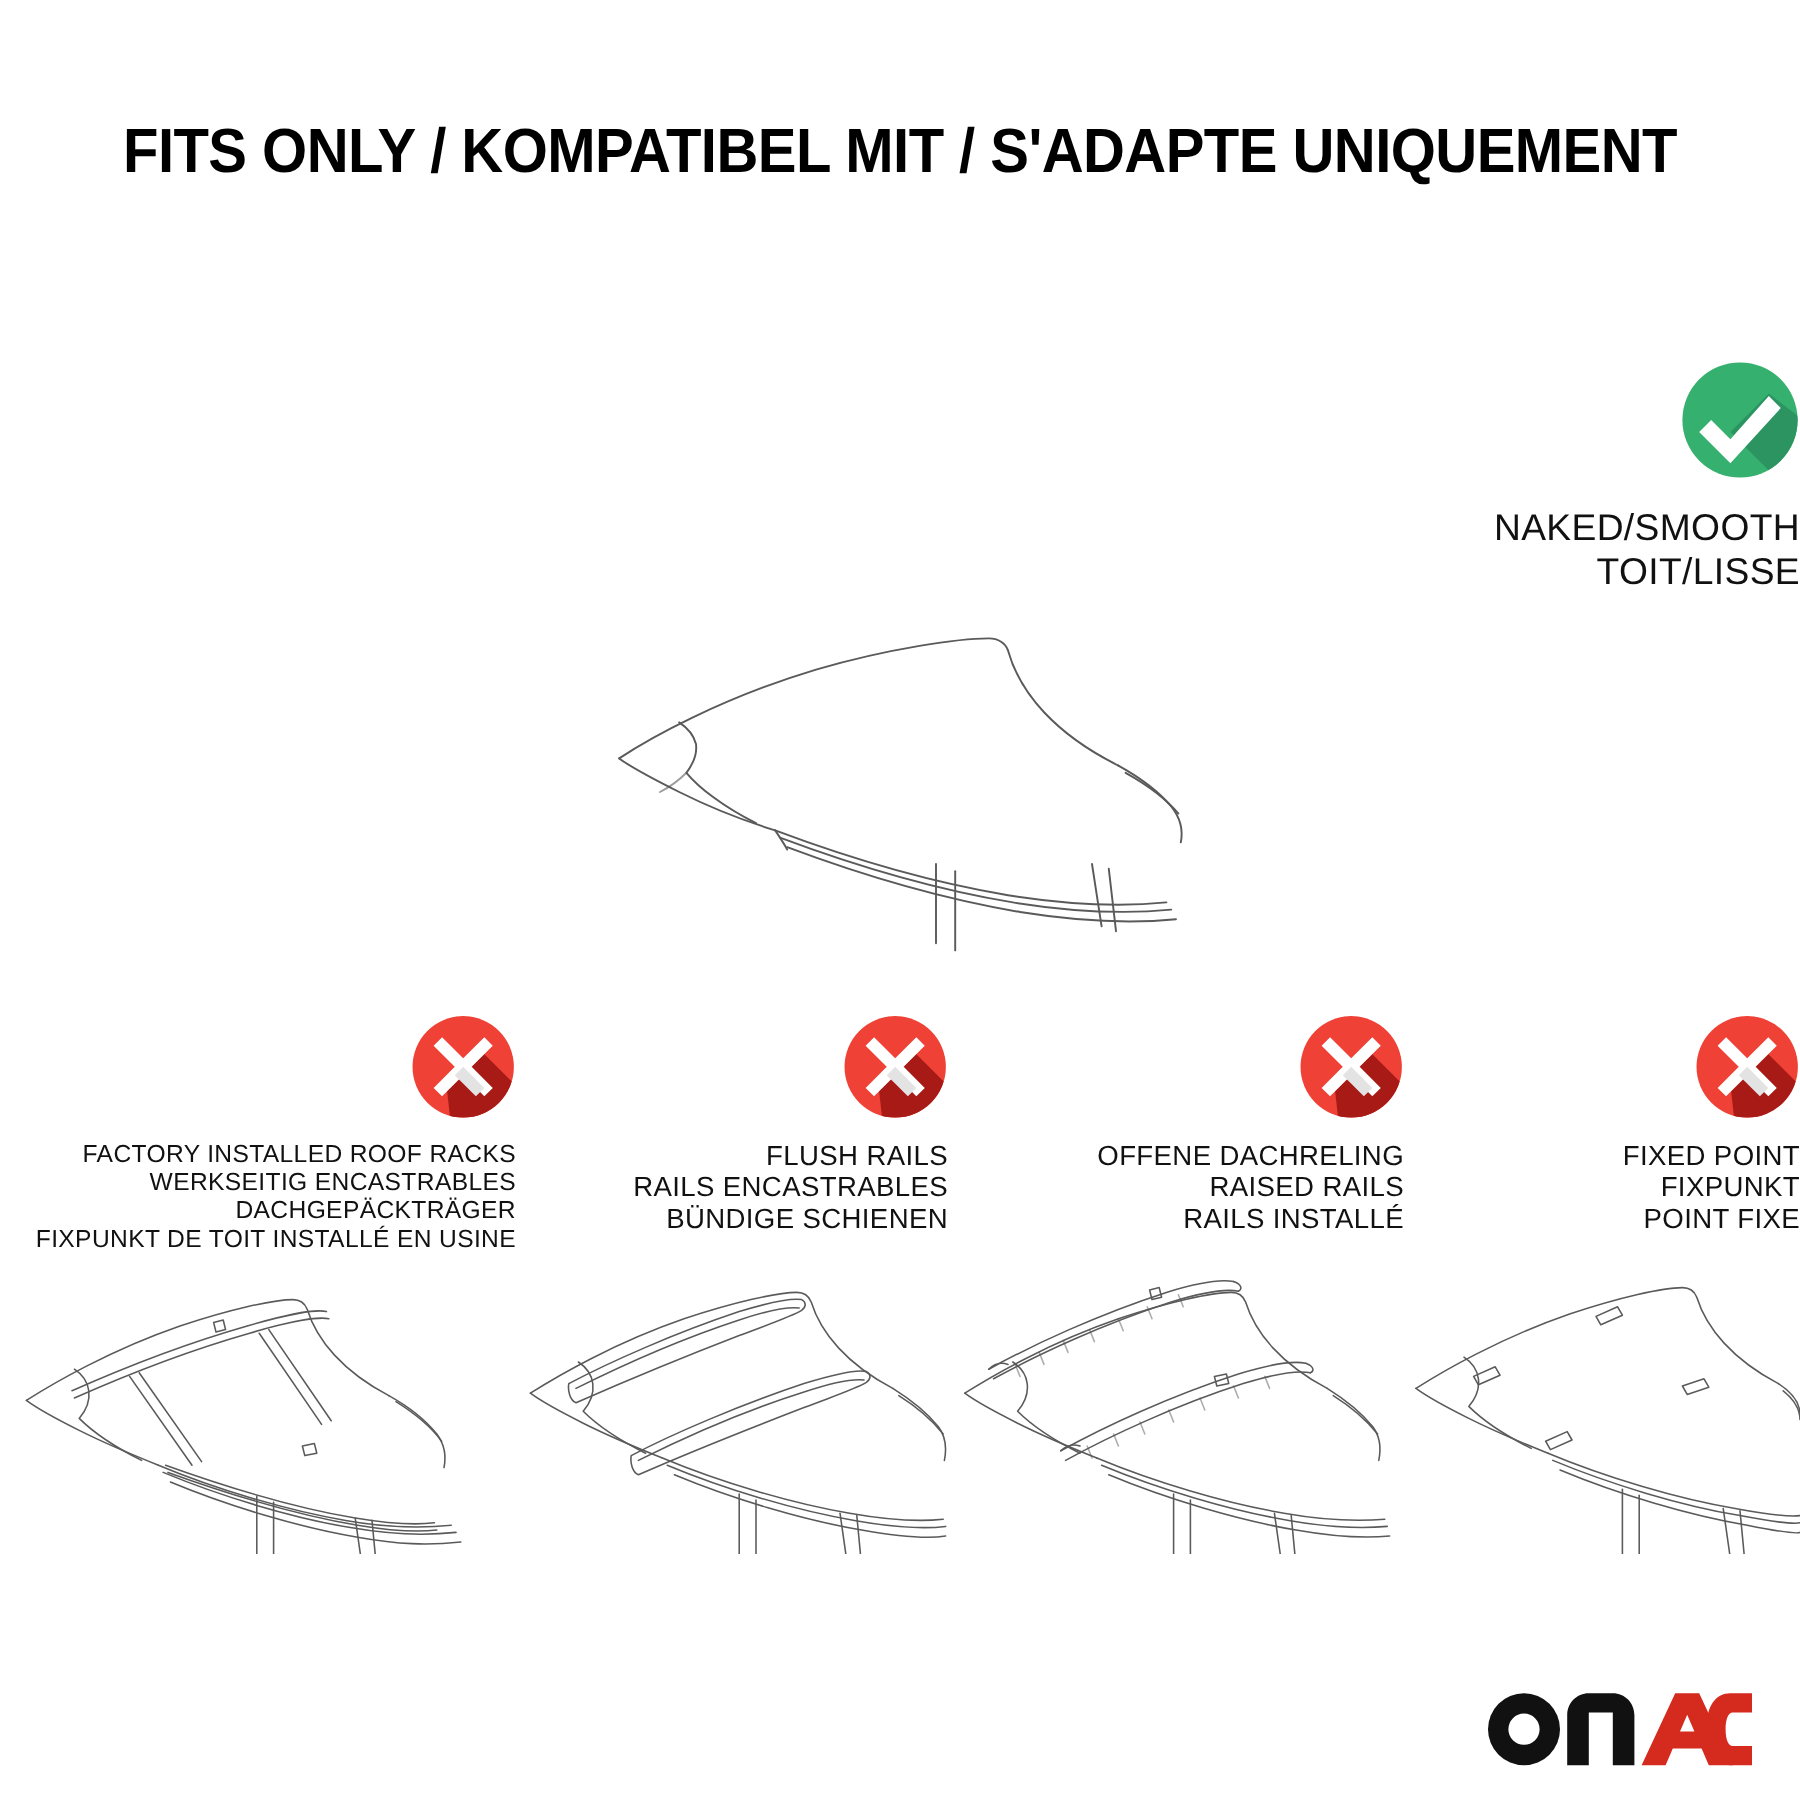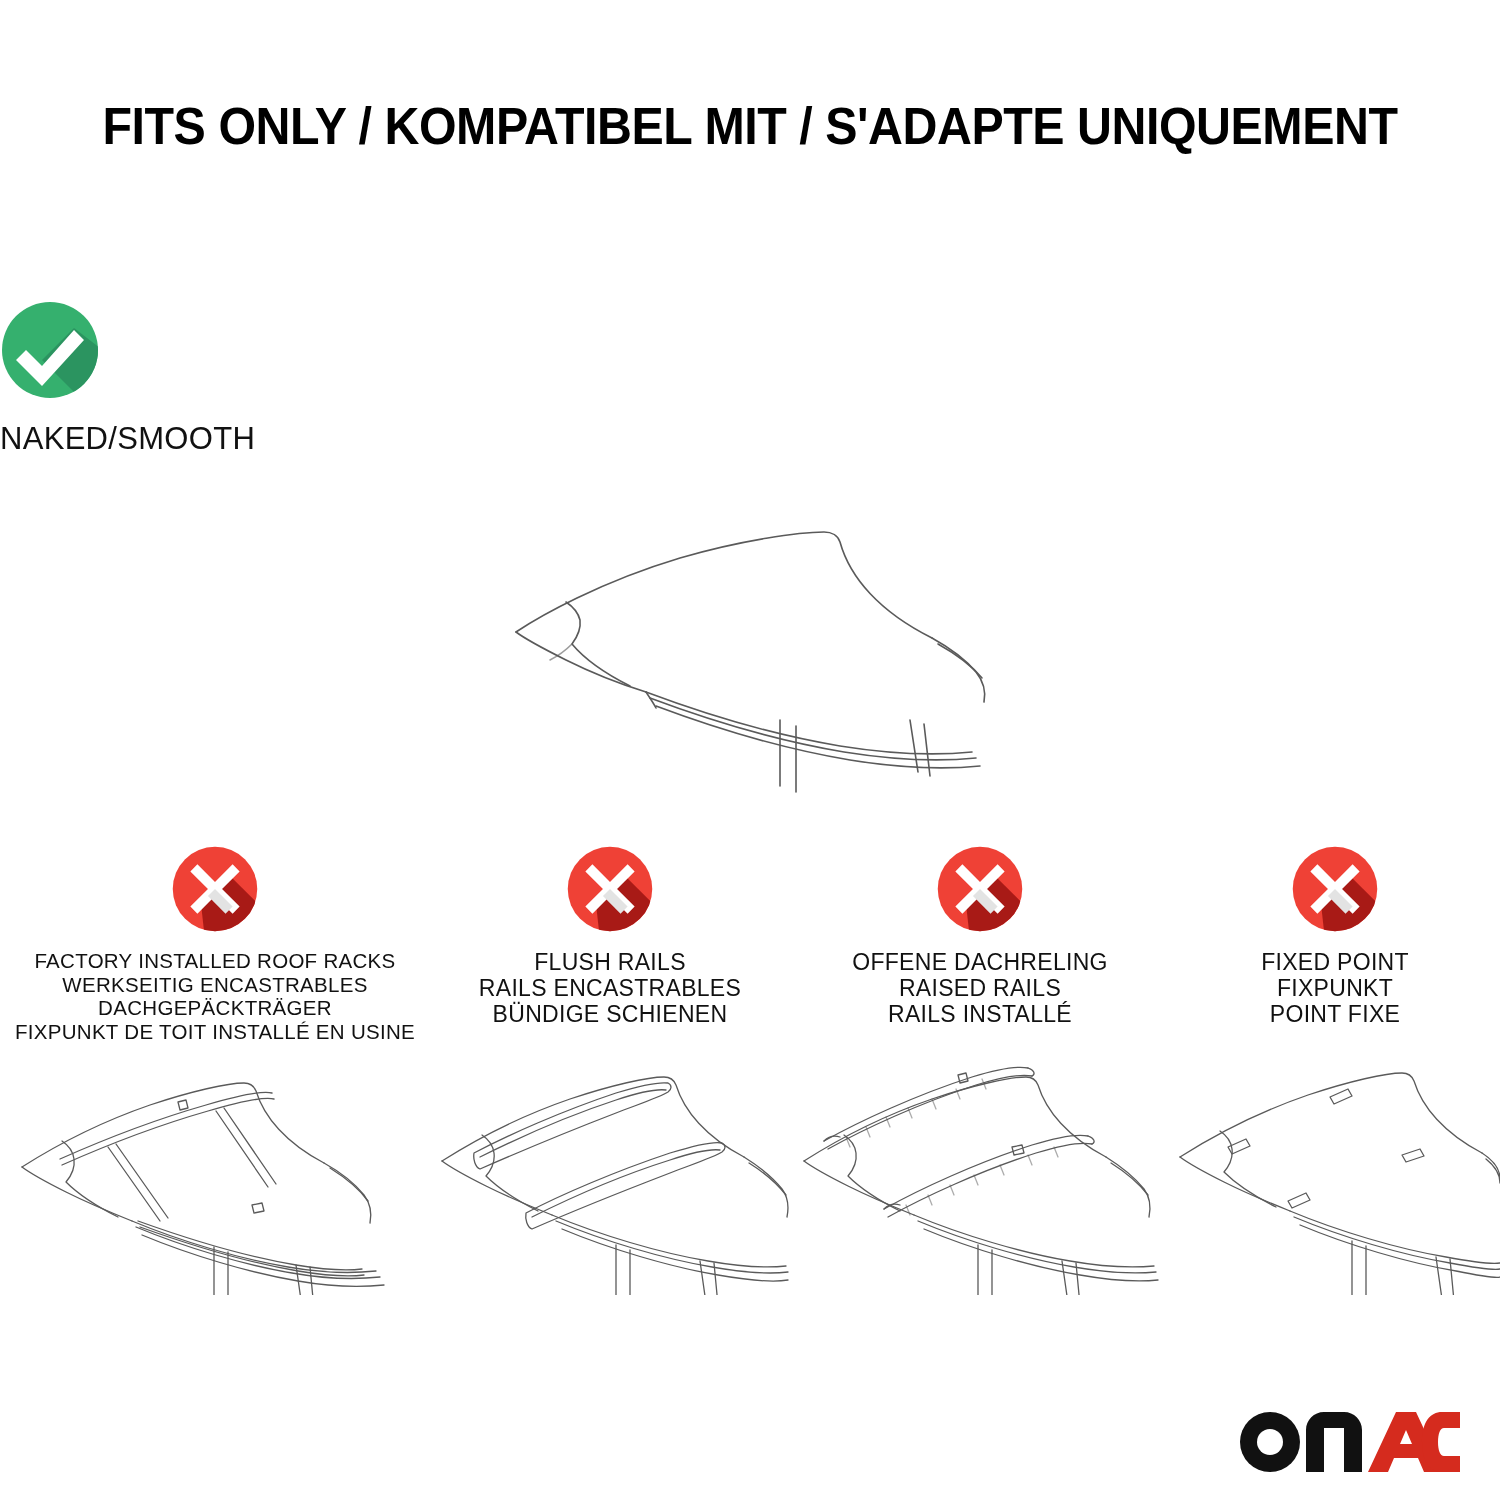--- a/index.html
+++ b/index.html
@@ -31,21 +31,21 @@
     transform-origin: center top;
     white-space: nowrap;
   }
 
   
   #fit-block {
     position: absolute;
     top: 300px;
     left: 0;
     width: 1500px;
-    text-align: left;
+    text-align: right;
   }
   .icon-circle {
     display: block;
     margin: 0 auto;
   }
   .cap {
     font-family: "Liberation Sans", sans-serif;
     font-weight: 400;
     font-size: 30px;
     line-height: 36px;
@@ -68,21 +68,21 @@
   
   #nofit-row {
     position: absolute;
     top: 845px;
     left: 0;
     width: 1500px;
     display: flex;
   }
   .nofit-col {
     position: relative;
-    text-align: center;
+    text-align: right;
   }
   .nofit-col .labels {
     margin-top: 12px;
   }
   .nofit-col .cap {
     font-size: 23px;
     line-height: 26px;
     white-space: nowrap;
   }
   .col-0 { width: 430px; }
@@ -128,20 +128,21 @@
       <circle cx="50" cy="50" r="48" fill="#35B06E"></circle>
       <g clip-path="url(#clipGreen)">
         <polygon points="42,60 54,72 100,118 100,48 74,28 66,36" fill="#2B9460"></polygon>
       </g>
       <path d="M26,50 L42,66 L74,30 L84,40 L42,86 L16,60 Z" fill="#ffffff"></path>
     </svg>
   </span>
 
   <div id="fit-label">
     <div class="cap">NAKED/SMOOTH</div>
+    <div class="cap">TOIT/LISSE</div>
   </div>
 </div>
 
 <div id="fit-roof">
   <svg width="540" height="290" viewBox="0 0 540 290" fill="none" stroke="#5a5a5a" stroke-width="1.6" stroke-linecap="round" stroke-linejoin="round">
 
     <path d="M36 112 C60 96 120 62 200 38 C262 20 320 12 344 12 C352 12 358 16 360 22
              C370 58 400 92 452 118"></path>
 
     <path d="M36 112 C44 118 62 128 86 140 C110 152 140 164 166 172"></path>

